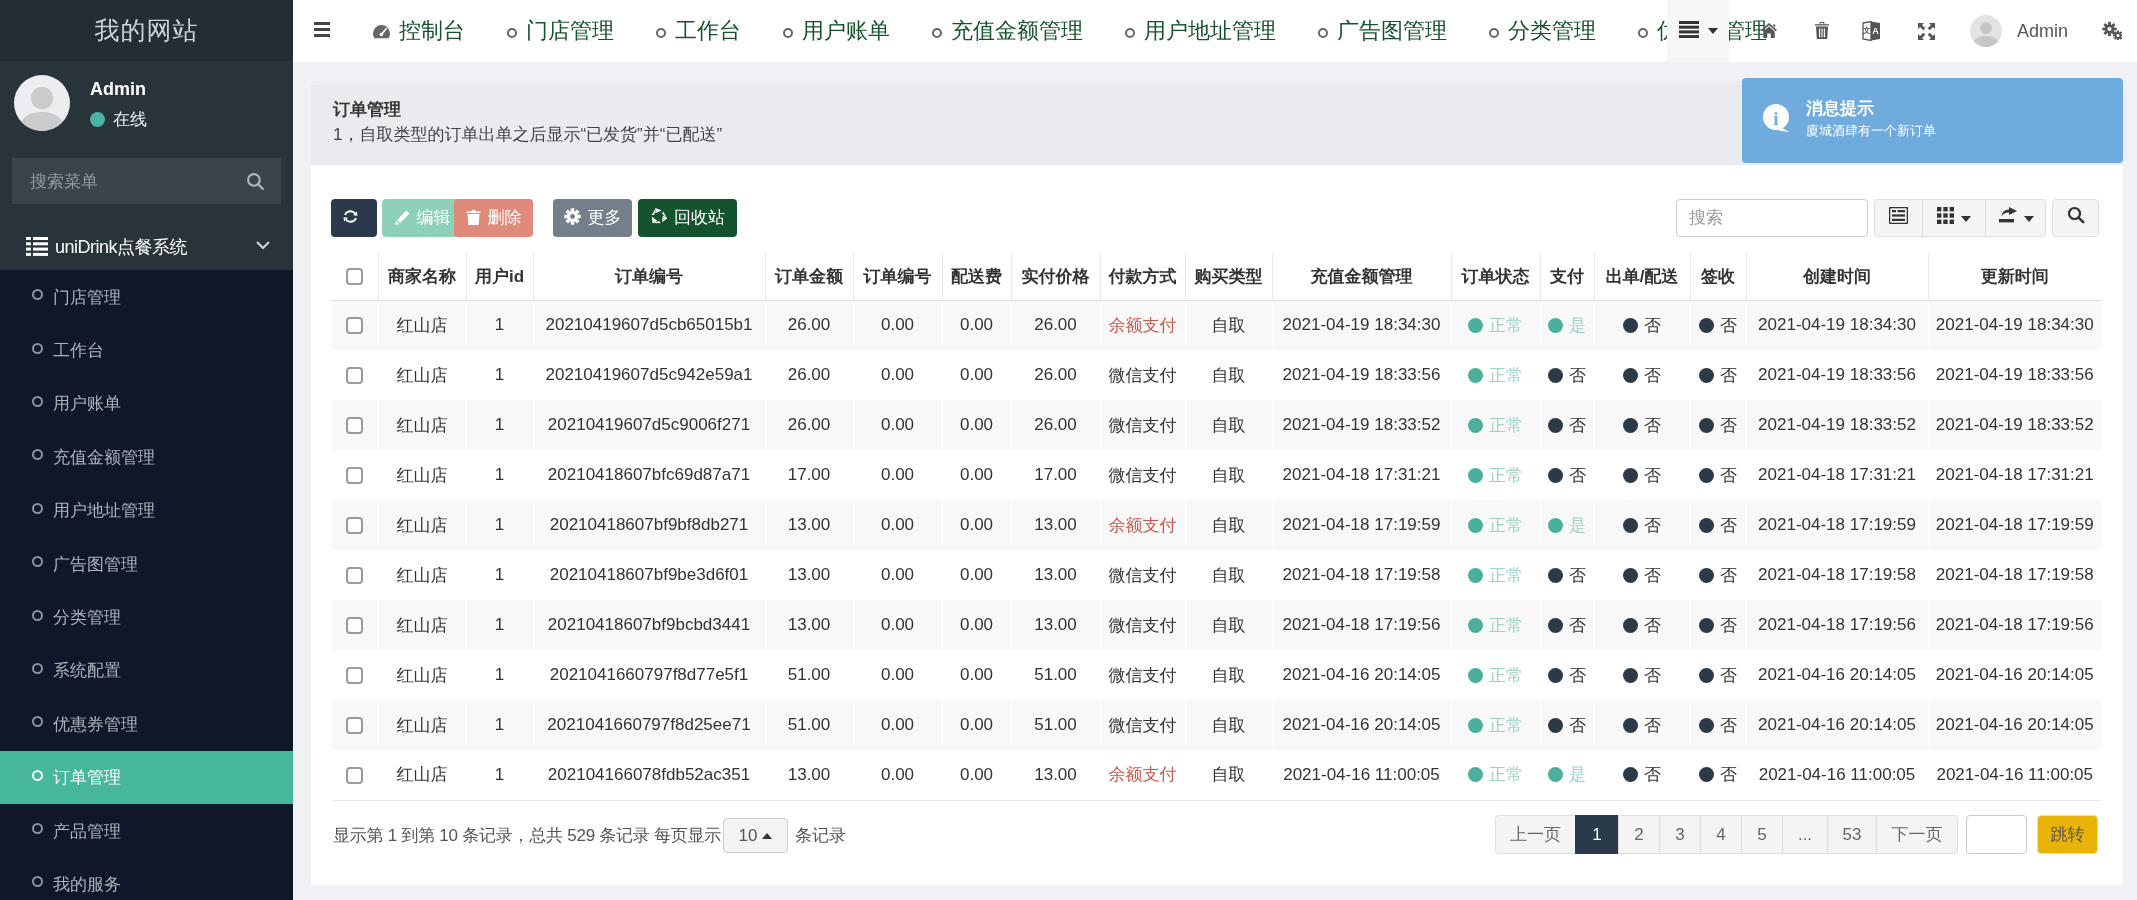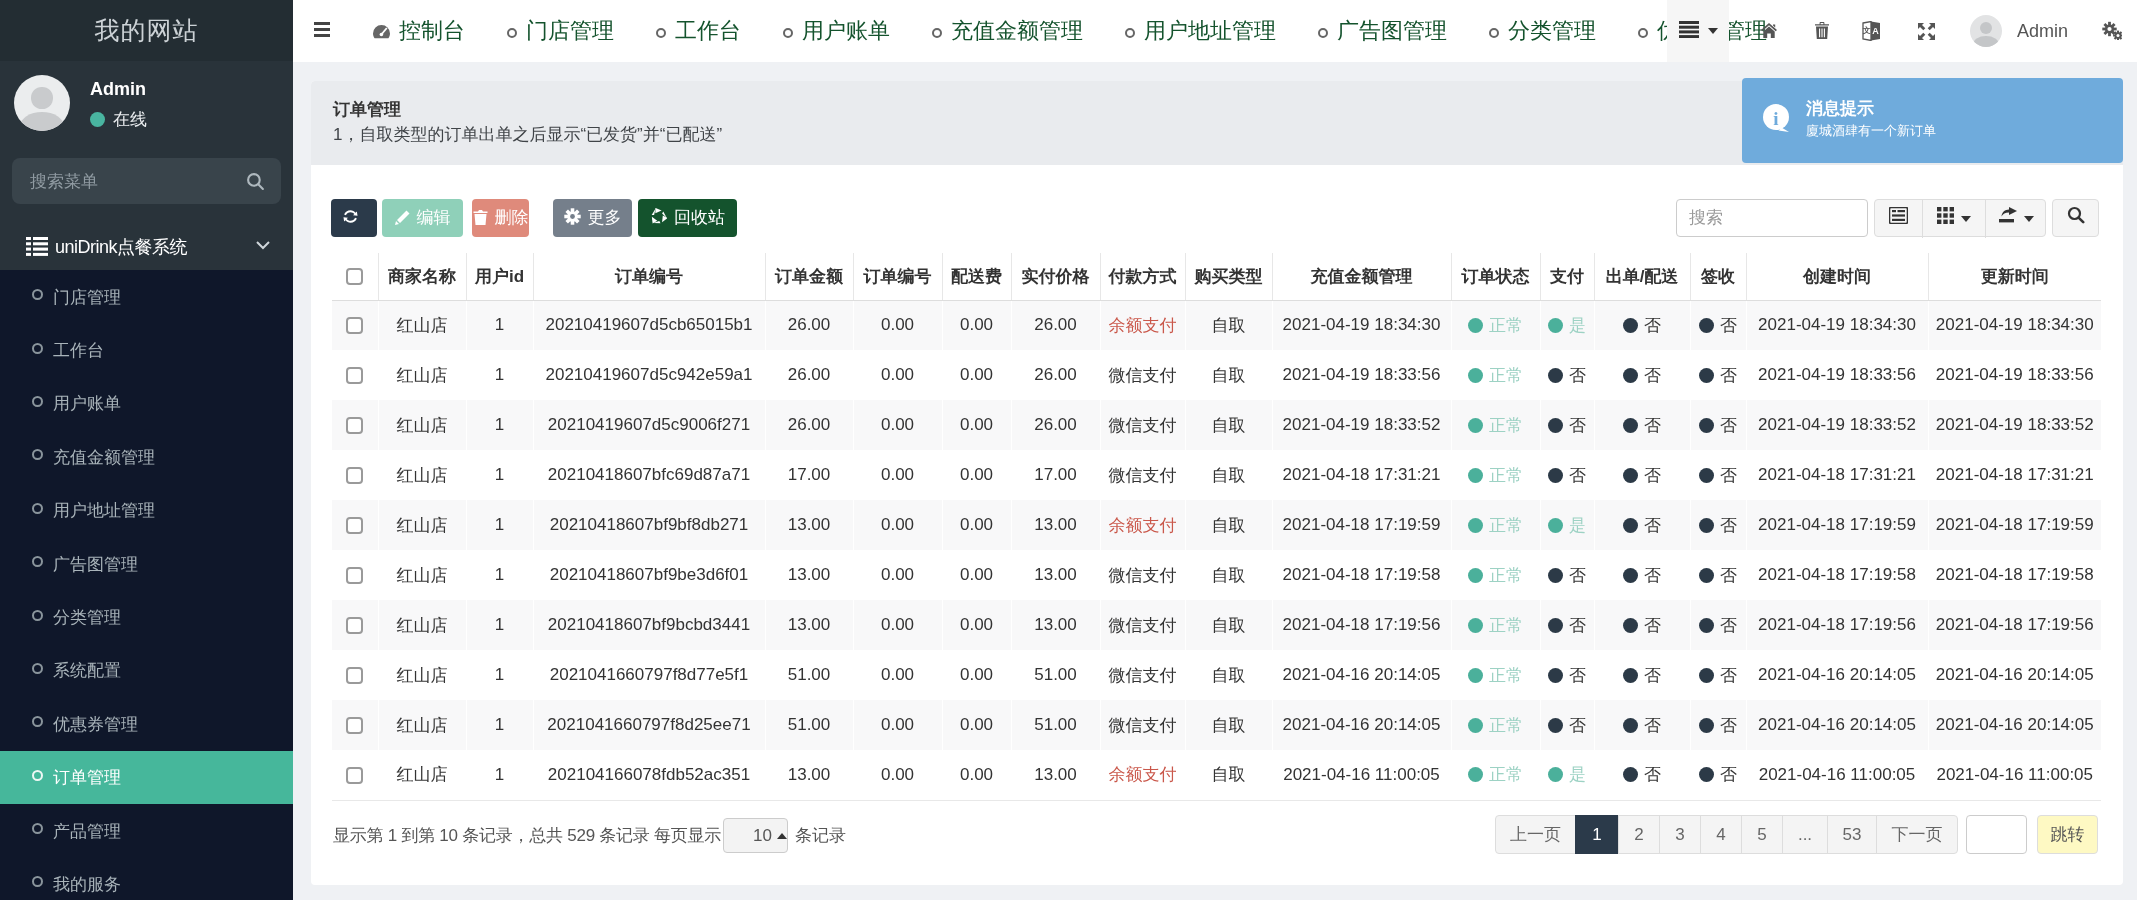--- a/index.html
+++ b/index.html
@@ -11,21 +11,21 @@
 #side-top{position:absolute;left:0;top:0;width:293px;height:270px;background:#29333a}
 #logo{position:absolute;left:0;top:0;width:293px;height:61px;background:#232d33;color:#ccd2d6;font-size:25px;text-align:center;line-height:61px;letter-spacing:1px}
 #userpanel{position:absolute;left:0;top:61px;width:293px;height:97px}
 #avatar{position:absolute;left:14px;top:14px;width:56px;height:56px;border-radius:50%;background:#ebedee;overflow:hidden}
 .person-head{position:absolute;left:50%;top:22%;width:38%;height:38%;margin-left:-19%;border-radius:50%;background:#c9cbcd}
 .person-body{position:absolute;left:50%;top:66%;width:80%;height:52%;margin-left:-40%;border-radius:50%;background:#c9cbcd}
 #uname{position:absolute;left:90px;top:18px;color:#fff;font-weight:bold;font-size:18px}
 #ustatus{position:absolute;left:90px;top:47px;color:#ebeef0;font-size:17px}
 .dot{display:inline-block;width:15px;height:15px;border-radius:50%;vertical-align:-2px;margin-right:8px}
 .dot.teal{background:#49b5a0}
-#sidesearch{position:absolute;left:12px;top:158px;width:269px;height:46px;background:#39444b;border-radius:8px}
+#sidesearch{position:absolute;left:12px;top:158px;width:269px;height:46px;background:#39444b;border-radius:1px}
 #sidesearch span{position:absolute;left:18px;top:12px;color:#909ba2;font-size:17px}
 #sidesearch svg{position:absolute;right:16px;top:14px}
 #sysheader{position:absolute;left:0;top:228px;width:293px;height:42px;color:#fff;font-size:19px}
 #sysheader .txt{position:absolute;left:55px;top:7px;font-size:18px;letter-spacing:-0.5px}
 #sysheader svg.list{position:absolute;left:26px;top:8px}
 #sysheader svg.chev{position:absolute;right:22px;top:12px}
 #menu{position:absolute;left:0;top:270px;width:293px}
 .mitem{position:relative;height:53.4px;color:#a9b4ba;font-size:17px}
 .mitem .circ{position:absolute;left:32px;top:50%;margin-top:-7.5px;width:11px;height:11px;border:2px solid #8a959c;border-radius:50%}
 .mitem .mtxt{position:absolute;left:53px;top:50%;transform:translateY(-50%)}
@@ -51,21 +51,21 @@
 #toast{position:absolute;left:1431px;top:-3px;width:381px;height:85px;background:#6fabdc;border-radius:4px;color:#fff}
 #toast .t1{position:absolute;left:64px;top:19px;font-size:17px;font-weight:bold}
 #toast .t2{position:absolute;left:64px;top:44px;font-size:13px}
 #toast svg{position:absolute;left:21px;top:26px}
 
 #toolbar{position:absolute;left:0;top:118px;width:1812px;height:38px}
 .tbtn{position:absolute;top:0;height:38px;border-radius:4px;color:#fff;font-size:17px;text-align:center;line-height:38px}
 .tbtn svg{vertical-align:-2px;margin-right:7px}
 #b-refresh{left:20px;width:46px;background:#2b3a4a}
 #b-edit{left:71px;width:81px;background:#8fd0b9}
-#b-del{left:161px;width:57px;background:#df8a7b}
+#b-del{left:143px;width:79px;background:#df8a7b}
 #b-more{left:242px;width:79px;background:#757f8b}
 #b-recycle{left:327px;width:99px;background:#14532d}
 #tsearch{position:absolute;left:1365px;top:0;width:192px;height:38px;border:1px solid #ccc;border-radius:4px;background:#fff;color:#999;line-height:36px;padding-left:12px}
 #tgroup{position:absolute;left:1563px;top:0;width:172px;height:38px;border:1px solid #ddd;border-radius:4px;background:#f5f5f5}
 #tgroup .seg{position:absolute;top:0;height:38px;text-align:center;line-height:38px}
 #tgroup .seg+.seg{border-left:1px solid #ddd}
 #bsearch{position:absolute;left:1741px;top:0;width:47px;height:38px;border:1px solid #ddd;border-radius:4px;background:#f5f5f5;text-align:center;line-height:38px}
 
 #tbl{position:absolute;left:21px;top:172px;width:1769px;border-collapse:collapse;table-layout:fixed;font-size:17px}
 #tbl th{height:47px;font-weight:bold;color:#333;border-left:1px solid #e7e7e7;border-bottom:1px solid #ddd;text-align:center}
@@ -77,26 +77,26 @@
 .cb{display:inline-block;width:17px;height:17px;border:2px solid #9a9a9a;border-radius:4px;background:#fff;vertical-align:middle}
 .red{color:#ca584b}
 .teal-t{color:#9dd2c4}
 .sdot{display:inline-block;width:15px;height:15px;border-radius:50%;margin-right:6px;vertical-align:-2px}
 .sdot.g{background:#4bb09b}
 .sdot.d{background:#2c3a47}
 
 #finfo{position:absolute;left:22px;top:737px;height:35px;line-height:35px;font-size:17px;color:#555;white-space:nowrap}
 #psize{position:absolute;left:390px;top:0}
 #fsuffix{position:absolute;left:462px;top:0}
-#psize{display:inline-block;width:65px;height:35px;border:1px solid #ccc;border-radius:4px;background:#f3f3f3;text-align:right;line-height:33px;color:#555}
+#psize{display:inline-block;width:65px;height:35px;border:1px solid #ccc;border-radius:4px;background:#f3f3f3;text-align:center;line-height:33px;color:#555}
 #pager{position:absolute;left:1185px;top:734px;height:39px;white-space:nowrap;font-size:17px}
 .pbtn{display:inline-block;height:39px;line-height:37px;border:1px solid #ddd;background:#f4f4f4;color:#666;text-align:center;vertical-align:top;margin-left:-1px}
 .pbtn.act{background:#2b3a4a;color:#fff;border-color:#2b3a4a}
 #pjump-in{display:inline-block;width:61px;height:39px;border:1px solid #ccc;border-radius:4px;background:#fff;vertical-align:top;margin-left:8px}
-#pjump-btn{display:inline-block;width:61px;height:39px;line-height:37px;border:1px solid #ddd;border-radius:4px;background:#fef9c3;color:#555;text-align:center;vertical-align:top;margin-left:10px}
+#pjump-btn{display:inline-block;width:61px;height:39px;line-height:37px;border:1px solid #ddd;border-radius:4px;background:#eab308;color:#555;text-align:center;vertical-align:top;margin-left:10px}
 .caret-d{display:inline-block;width:0;height:0;border-left:5px solid transparent;border-right:5px solid transparent;border-top:6px solid #333;vertical-align:2px;margin-left:7px}
 .caret-u{display:inline-block;width:0;height:0;border-left:5px solid transparent;border-right:5px solid transparent;border-bottom:6px solid #333;vertical-align:2px;margin-left:5px}
 </style>
 </head>
 <body>
 <div id="sidebar">
   <div id="side-top"></div>
   <div id="logo">我的网站</div>
   <div id="userpanel">
     <div id="avatar">

